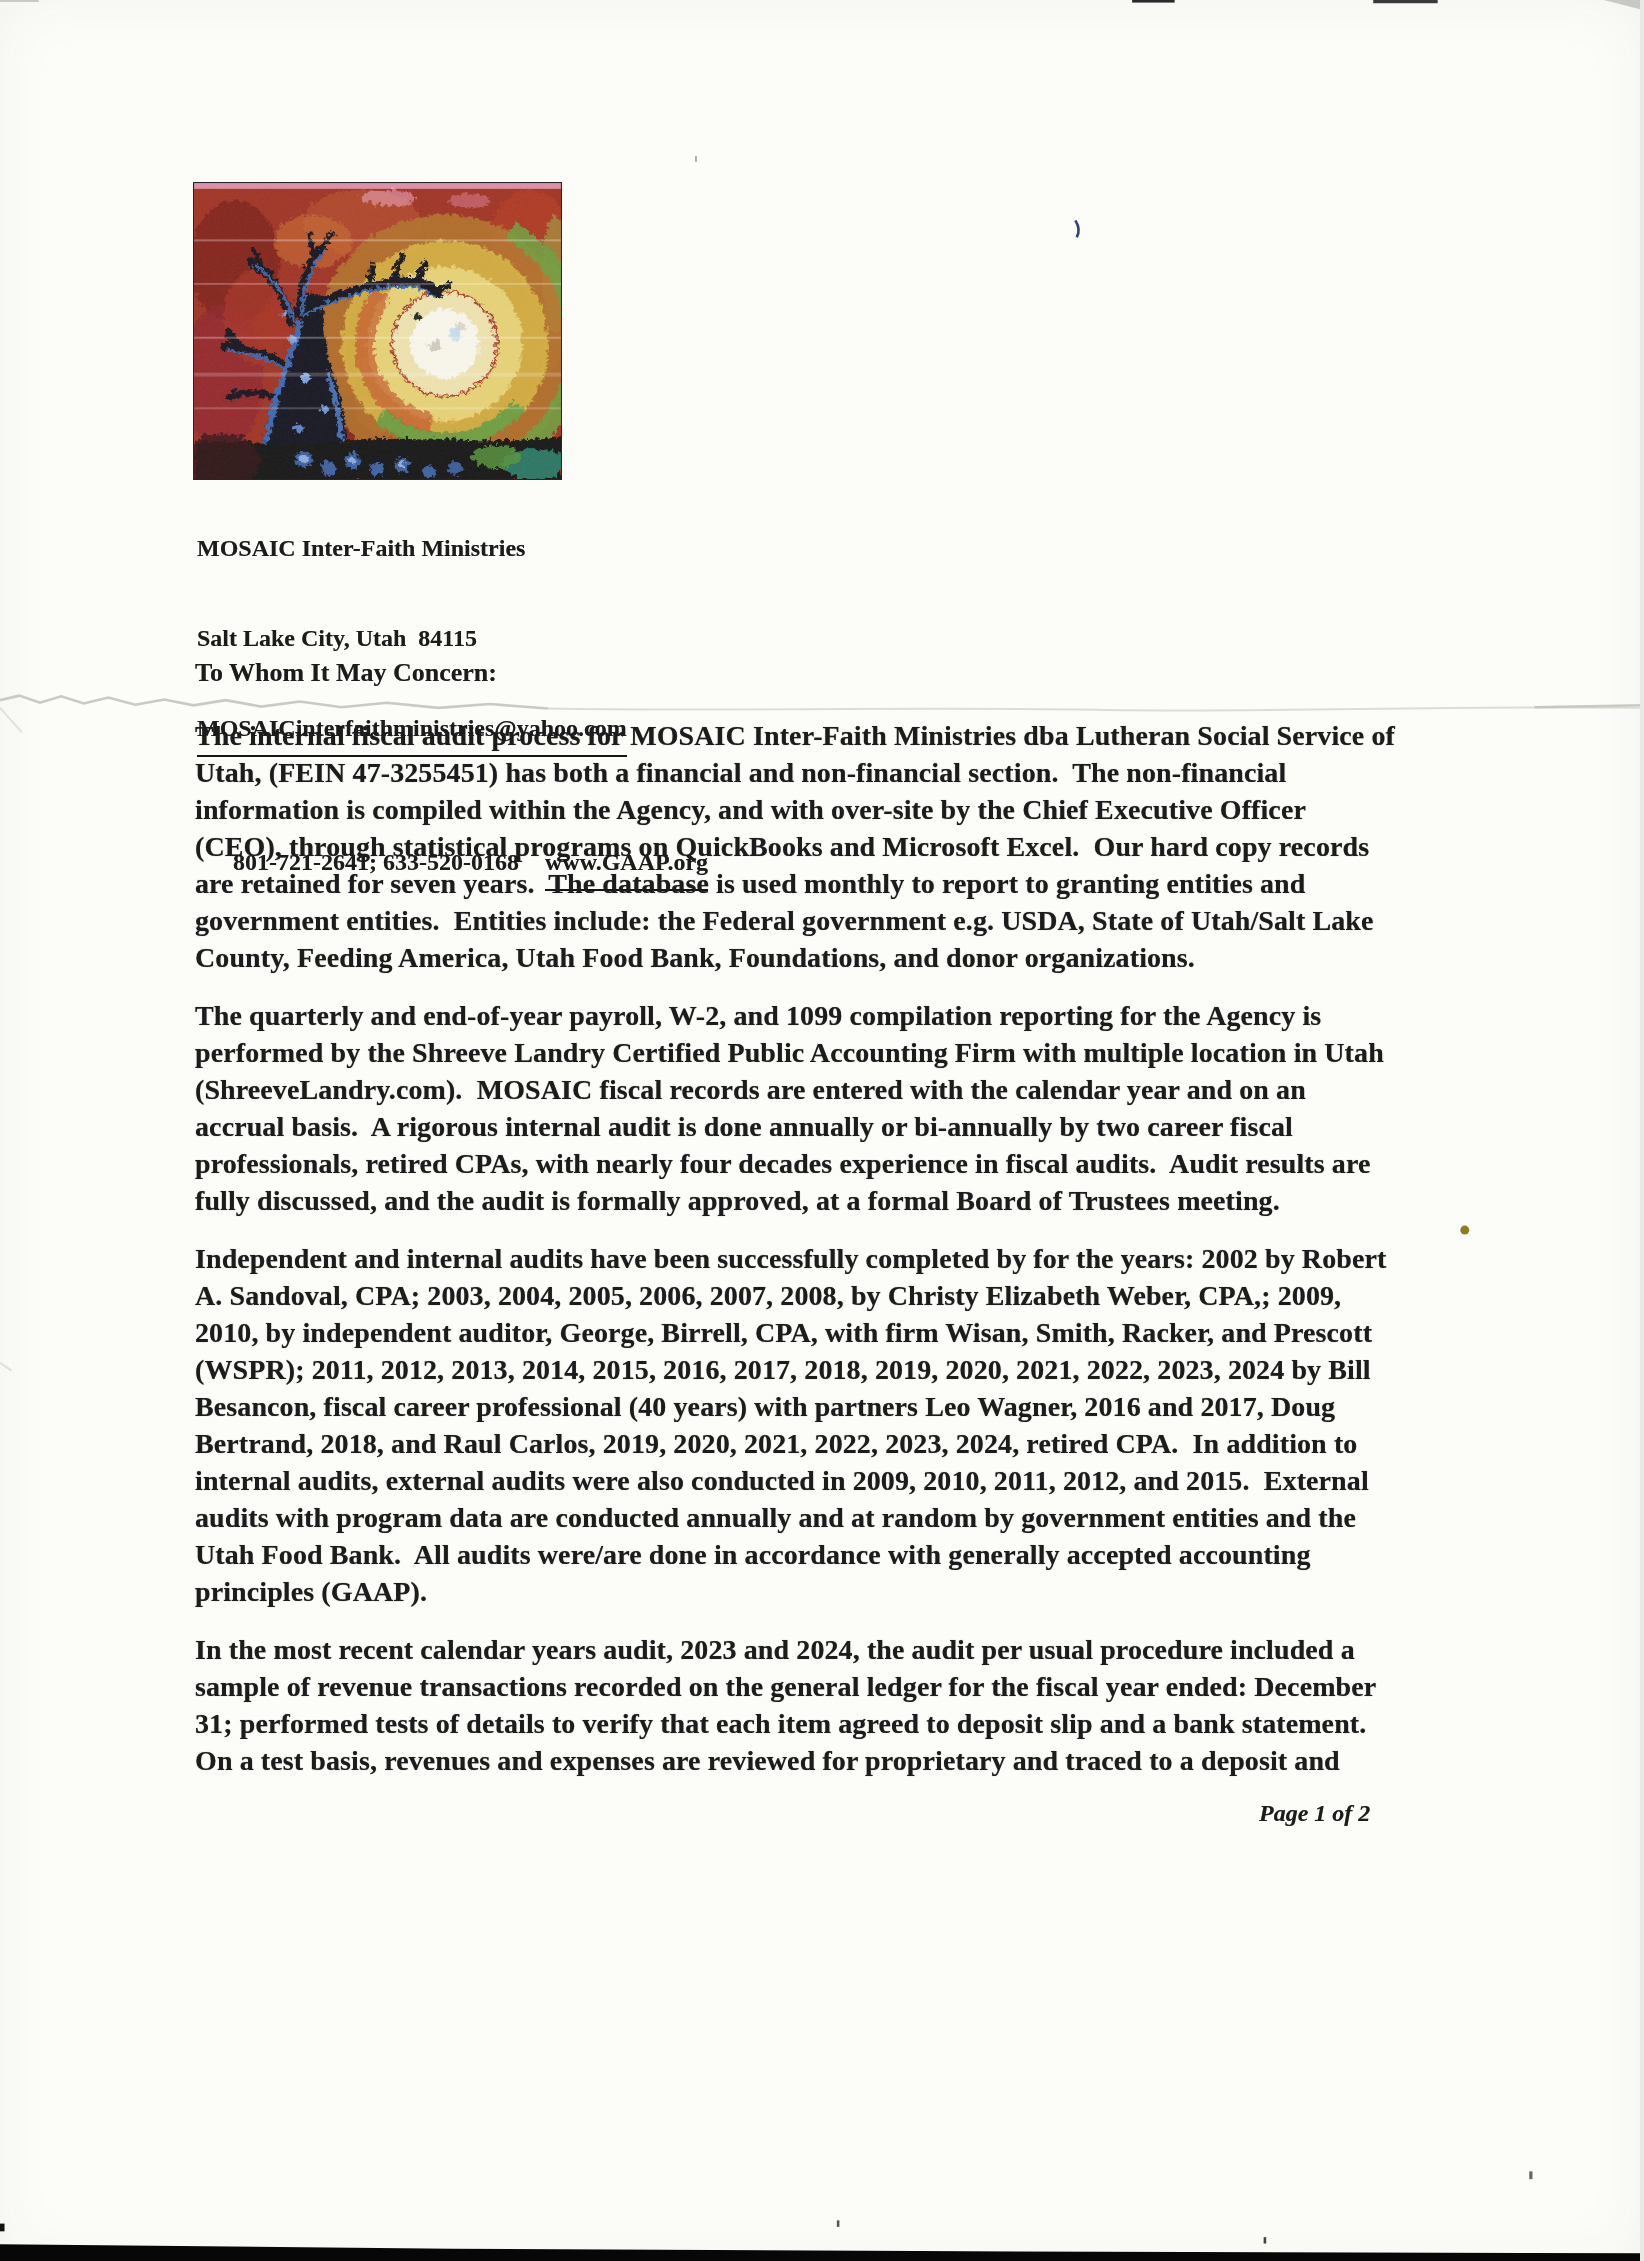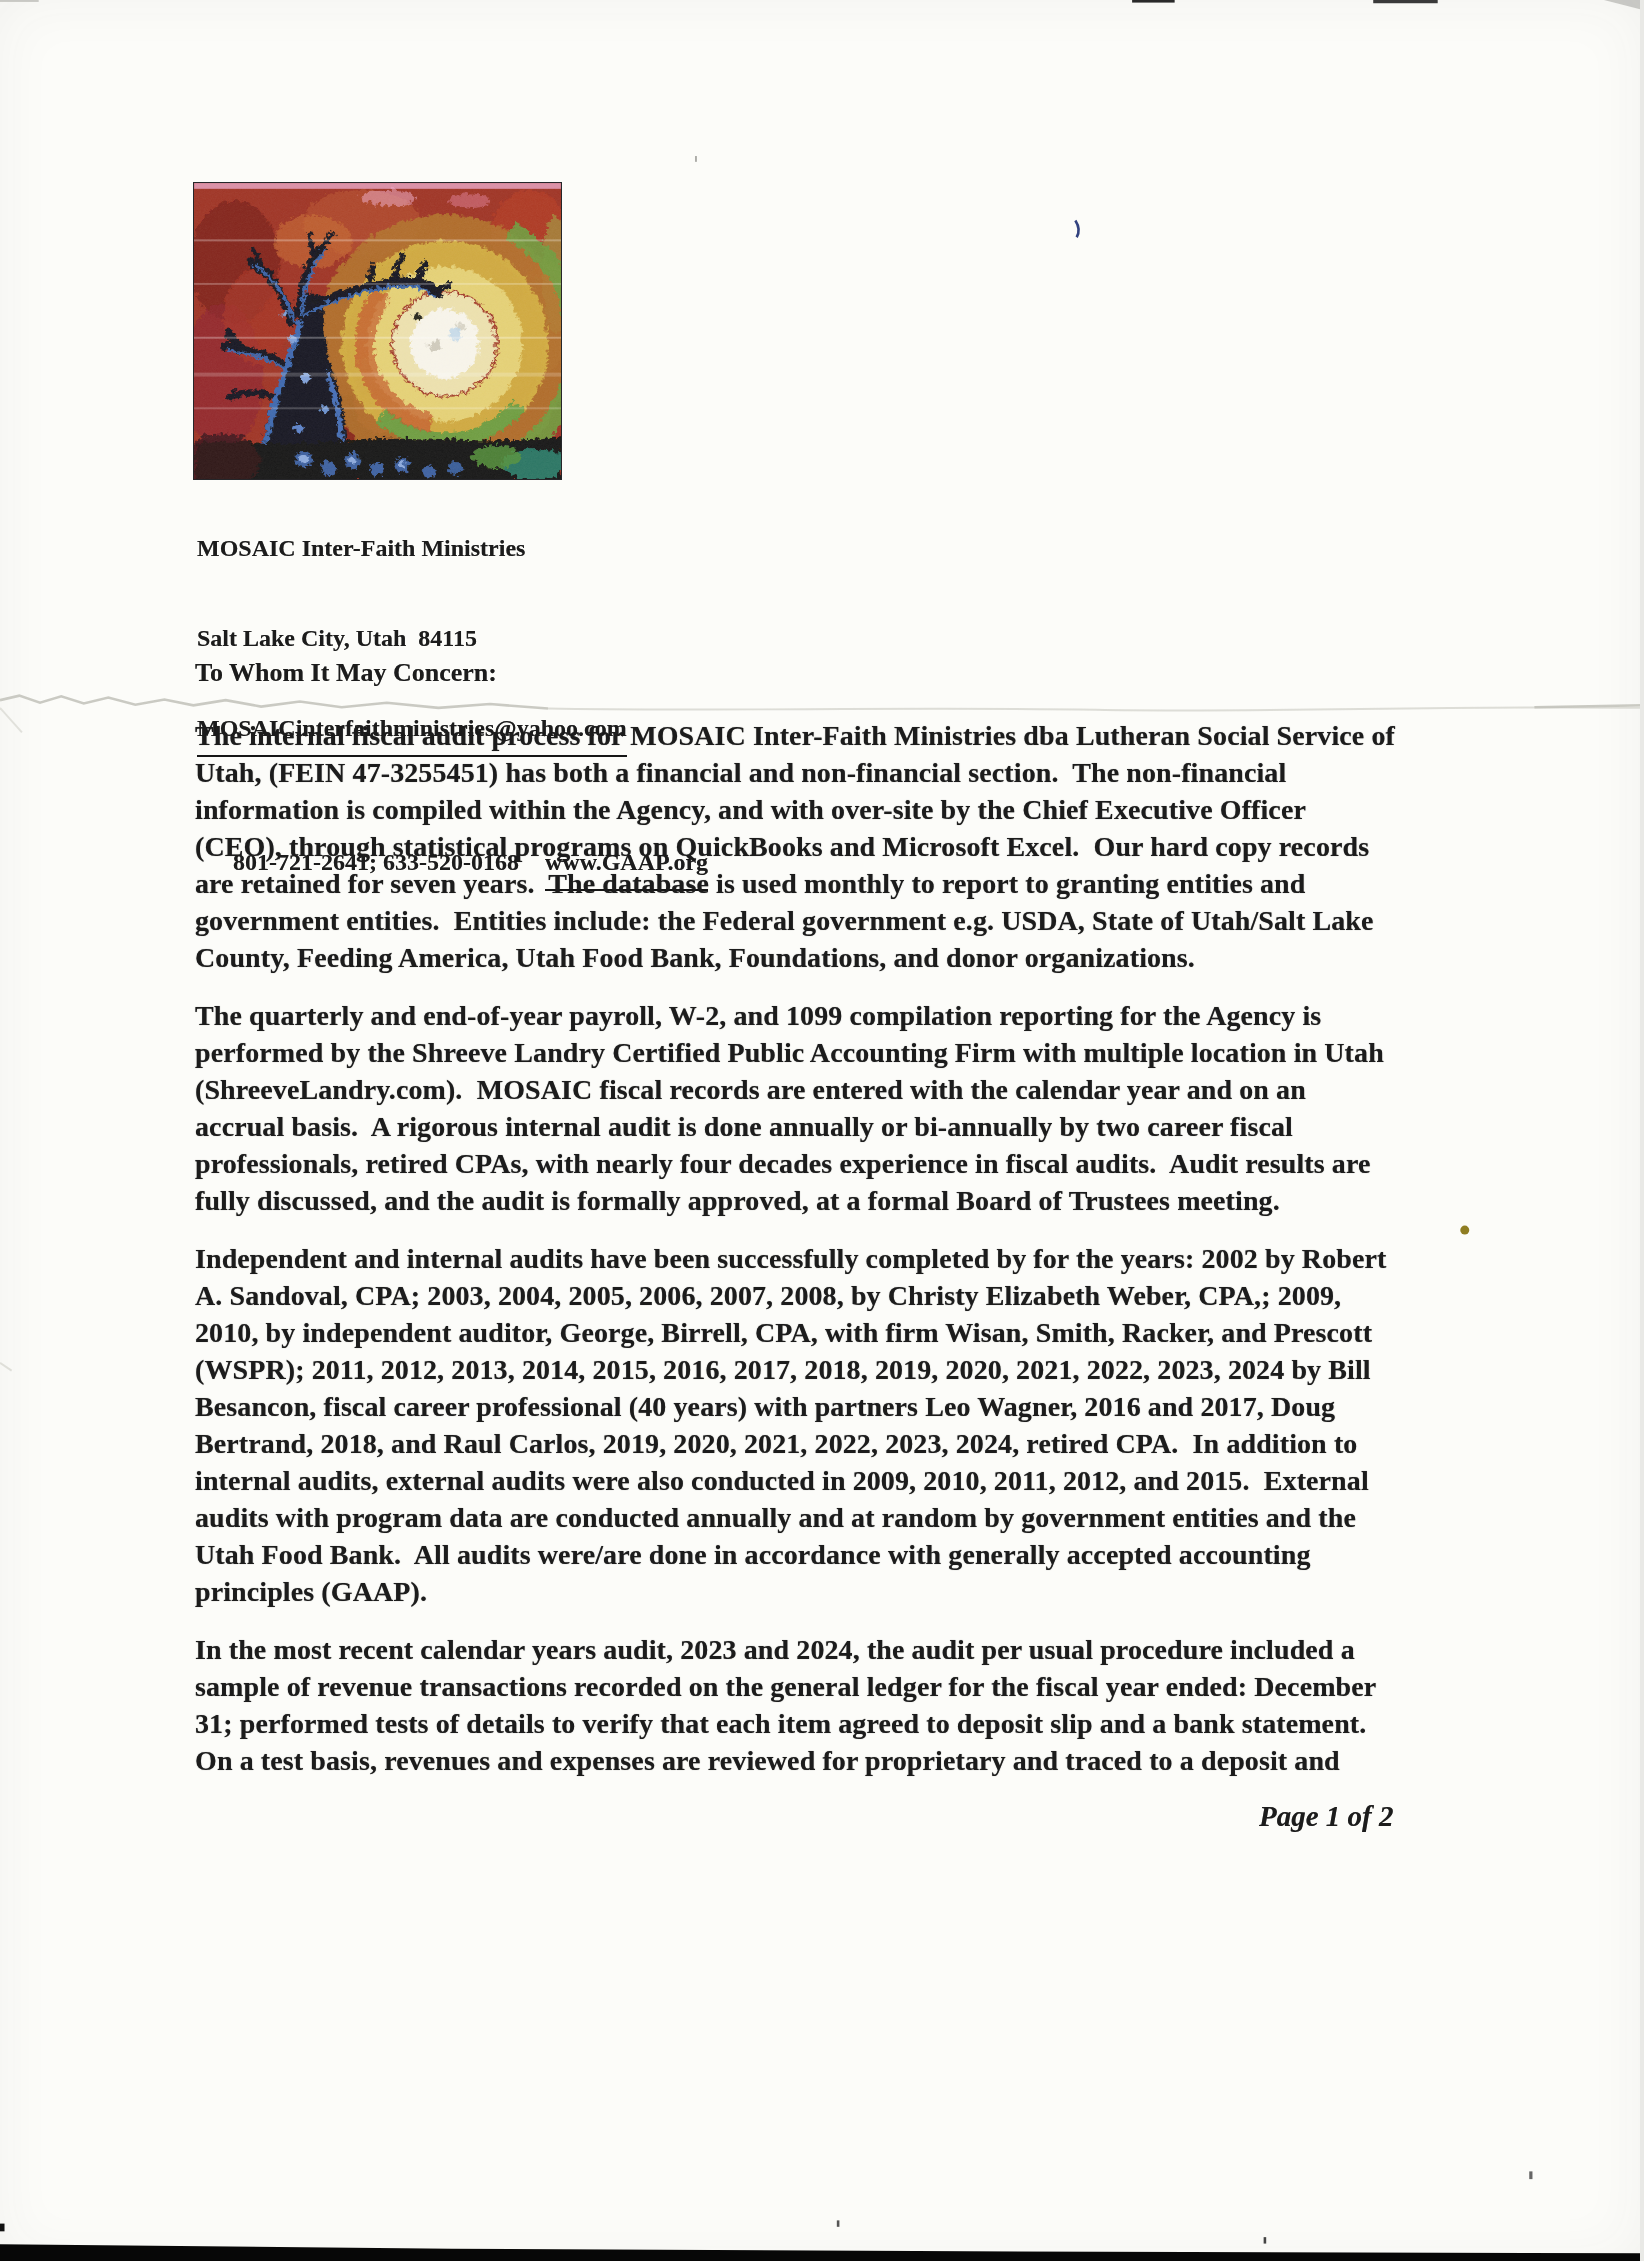--- a/index.html
+++ b/index.html
@@ -58,21 +58,21 @@
     font-weight: bold;
     line-height: 37px;
     white-space: pre;
     text-shadow: 0 0 0.9px rgba(25,25,25,0.55);
     letter-spacing: 0.1px;
   }
 
   .page-num {
     position: absolute;
     left: 1259px; top: 1800px;
-    font-size: 29px;
+    font-size: 24px;
     font-weight: bold;
     font-style: italic;
     text-shadow: 0 0 0.6px rgba(25,25,25,0.5);
   }
 </style>
 </head>
 <body>
 
 <div class="page">
 

